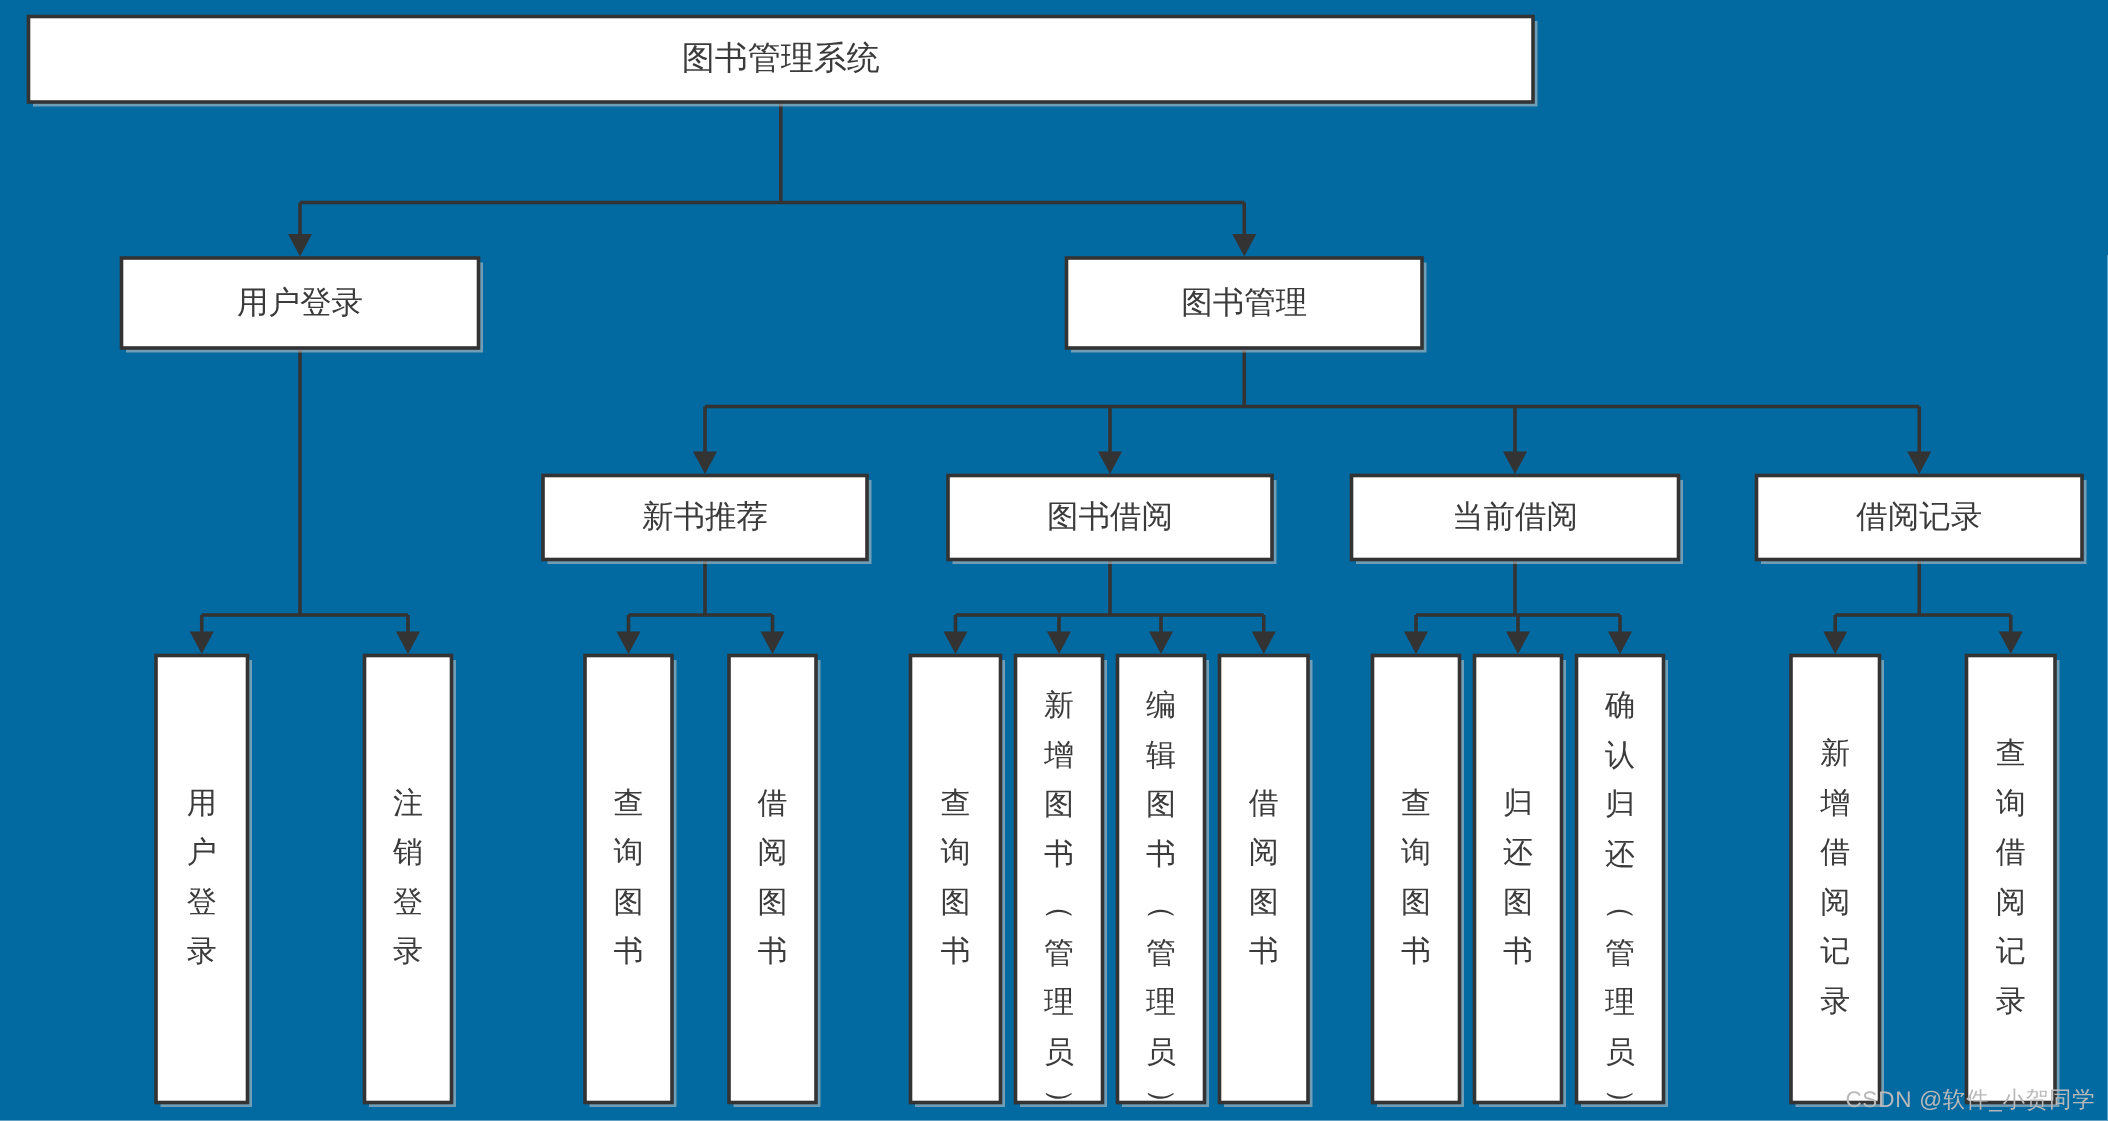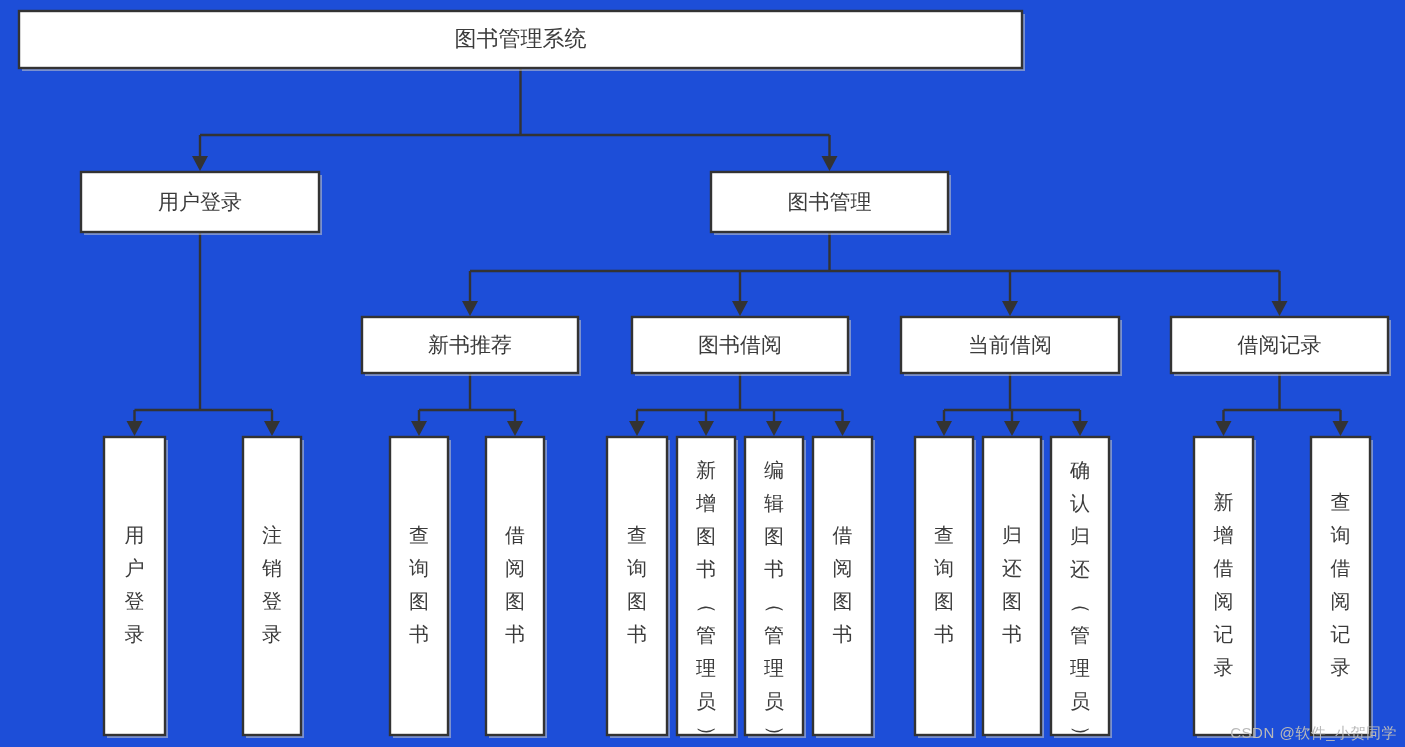--- a/index.html
+++ b/index.html
@@ -1,21 +1,21 @@
 <!DOCTYPE html>
 <html><head>
 <meta charset="utf-8">
 <title>图书管理系统 功能结构图</title>
 <style>
   html,body{margin:0;padding:0;background:#ffffff;}
   body{
     font-family:"Liberation Sans","DejaVu Sans",sans-serif;
     width:1405px;height:747px;overflow:hidden;
   }
-  #diagram-root{position:relative;width:1405px;height:747px;background:#1d4ed8;}
+  #diagram-root{position:relative;width:1405px;height:747px;background:#0369a1;}
   svg#tree-svg{position:absolute;left:0;top:0;width:1405px;height:747px;}
 
   .node-box{
     fill:#ffffff;
     stroke:#333333;
     stroke-width:2.4;
   }
   .node-shadow{fill:#c8c8c8;opacity:.55;}
   .connector{
     stroke:#333333;

